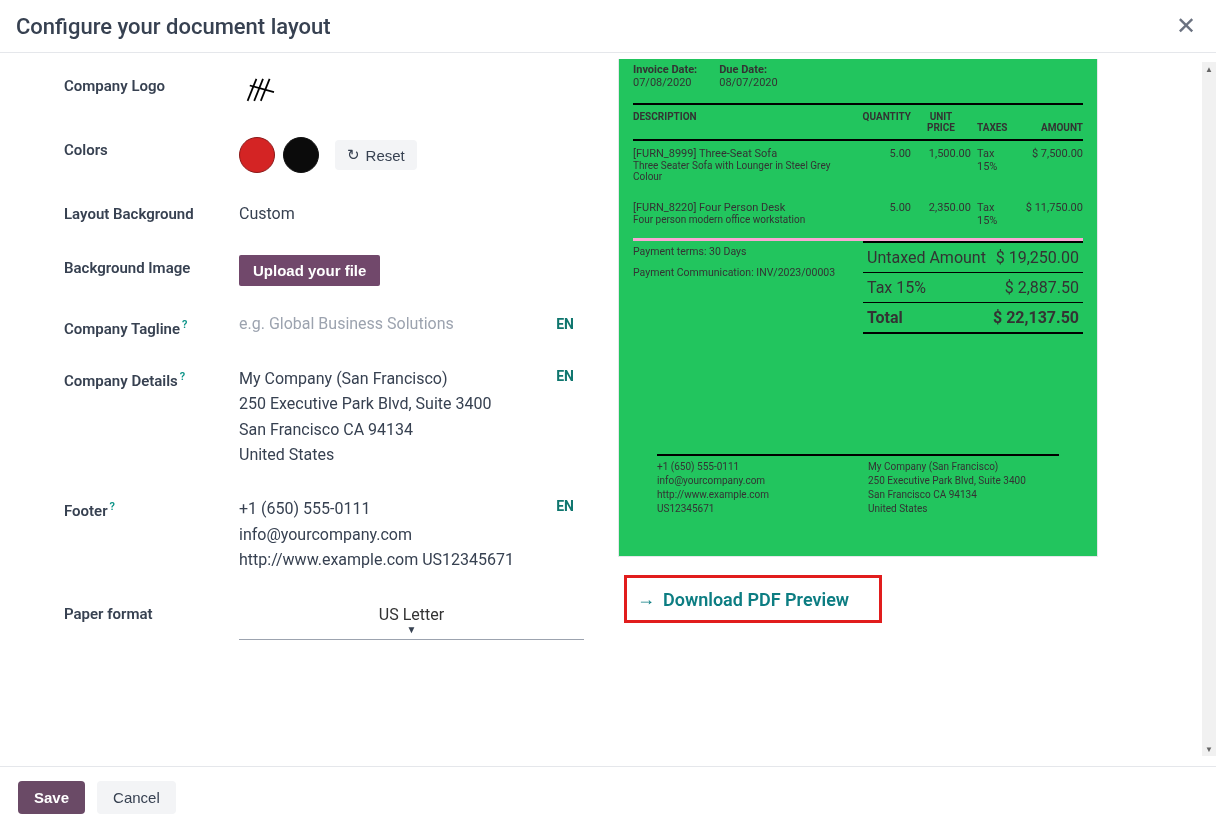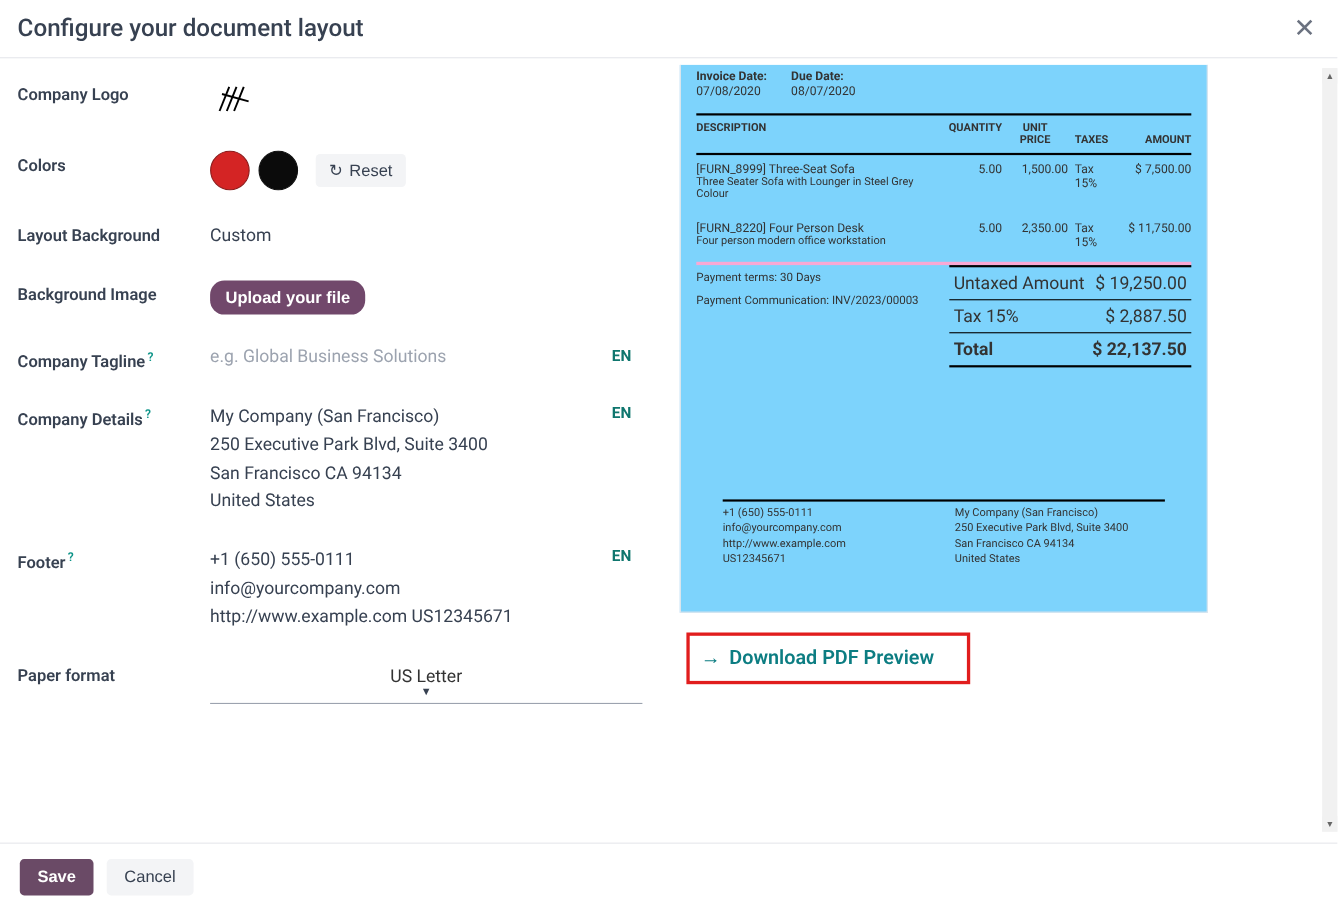--- a/index.html
+++ b/index.html
@@ -24,21 +24,21 @@
   .close-x { font-size: 24px; color: #6b7280; cursor: pointer; width: 28px; text-align: center; font-weight:300;}
   .modal-body {
     display: flex;
     height: 692px;
     overflow: hidden;
   }
   .form-col {
     width: 600px;
     padding: 20px 16px 10px 16px;
   }
-  .form-row { display: flex; margin-bottom: 28px; align-items:flex-start; }
+  .form-row { display: flex; margin-bottom: 28px; align-items:flex-start;margin-left:48px; }
   .form-label {
     width: 175px;
     font-size: 15px;
     font-weight: 600;
     color: #374151;
     padding-top: 4px;
   }
   .form-label .help {
     color: #0d9488;
     font-size: 11px;
@@ -53,21 +53,21 @@
   .color-swatch {
     width: 36px; height: 36px; border-radius: 50%; border:1px solid #111;
   }
   .reset-btn {
     background:#f3f4f6; border:none; padding:6px 12px; border-radius:4px;
     font-size:15px; color:#374151; display:inline-flex; align-items:center; gap:6px; cursor:pointer;
     margin-left:8px;
   }
   .upload-btn {
     background:#71486b; color:#fff; border:none; padding:7px 14px; font-size:15px;
-    border-radius:13px; font-weight:600; cursor:pointer;
+    border-radius:2px; font-weight:600; cursor:pointer;
   }
   .text-val { font-size: 16px; color:#374151; line-height:1.6; }
   .placeholder-val { font-size: 16px; color:#9ca3af;text-align:center; }
   .lang-badge {
     position:absolute; right:10px; top:2px;
     color:#0f766e; font-weight:700; font-size:14px;
   }
   .select-field {
     border:none; border-bottom:1px solid #9ca3af; font-size:16px; padding:4px 0;
     width:100%; display:flex; justify-content:space-between; align-items:center; cursor:pointer;
@@ -81,21 +81,21 @@
     padding: 6px 36px 10px 18px;
     position:relative;
     overflow-y:auto;
   }
   .invoice-preview {
     border:1px solid #e5e7eb;
     border-top:none;
     padding: 0 14px 40px 14px;
     font-size:11px;
     color:#333;
-    background:#7dd3fc;
+    background:#22c55e;
     width: 480px;
     position:relative;
   }
   .inv-dates { display:flex; gap:22px; margin-bottom:14px; padding-top:4px; }
   .inv-dates .lbl { font-weight:700; }
   .inv-table { width:100%; border-top:2px solid #000; }
   .inv-table-header { display:flex; border-bottom:2px solid #000; padding:6px 0; font-weight:700; font-size:10px; }
   .col-desc { flex:1; }
   .col-qty { width:58px; text-align:right; }
   .col-price { width:60px; text-align:right; }

